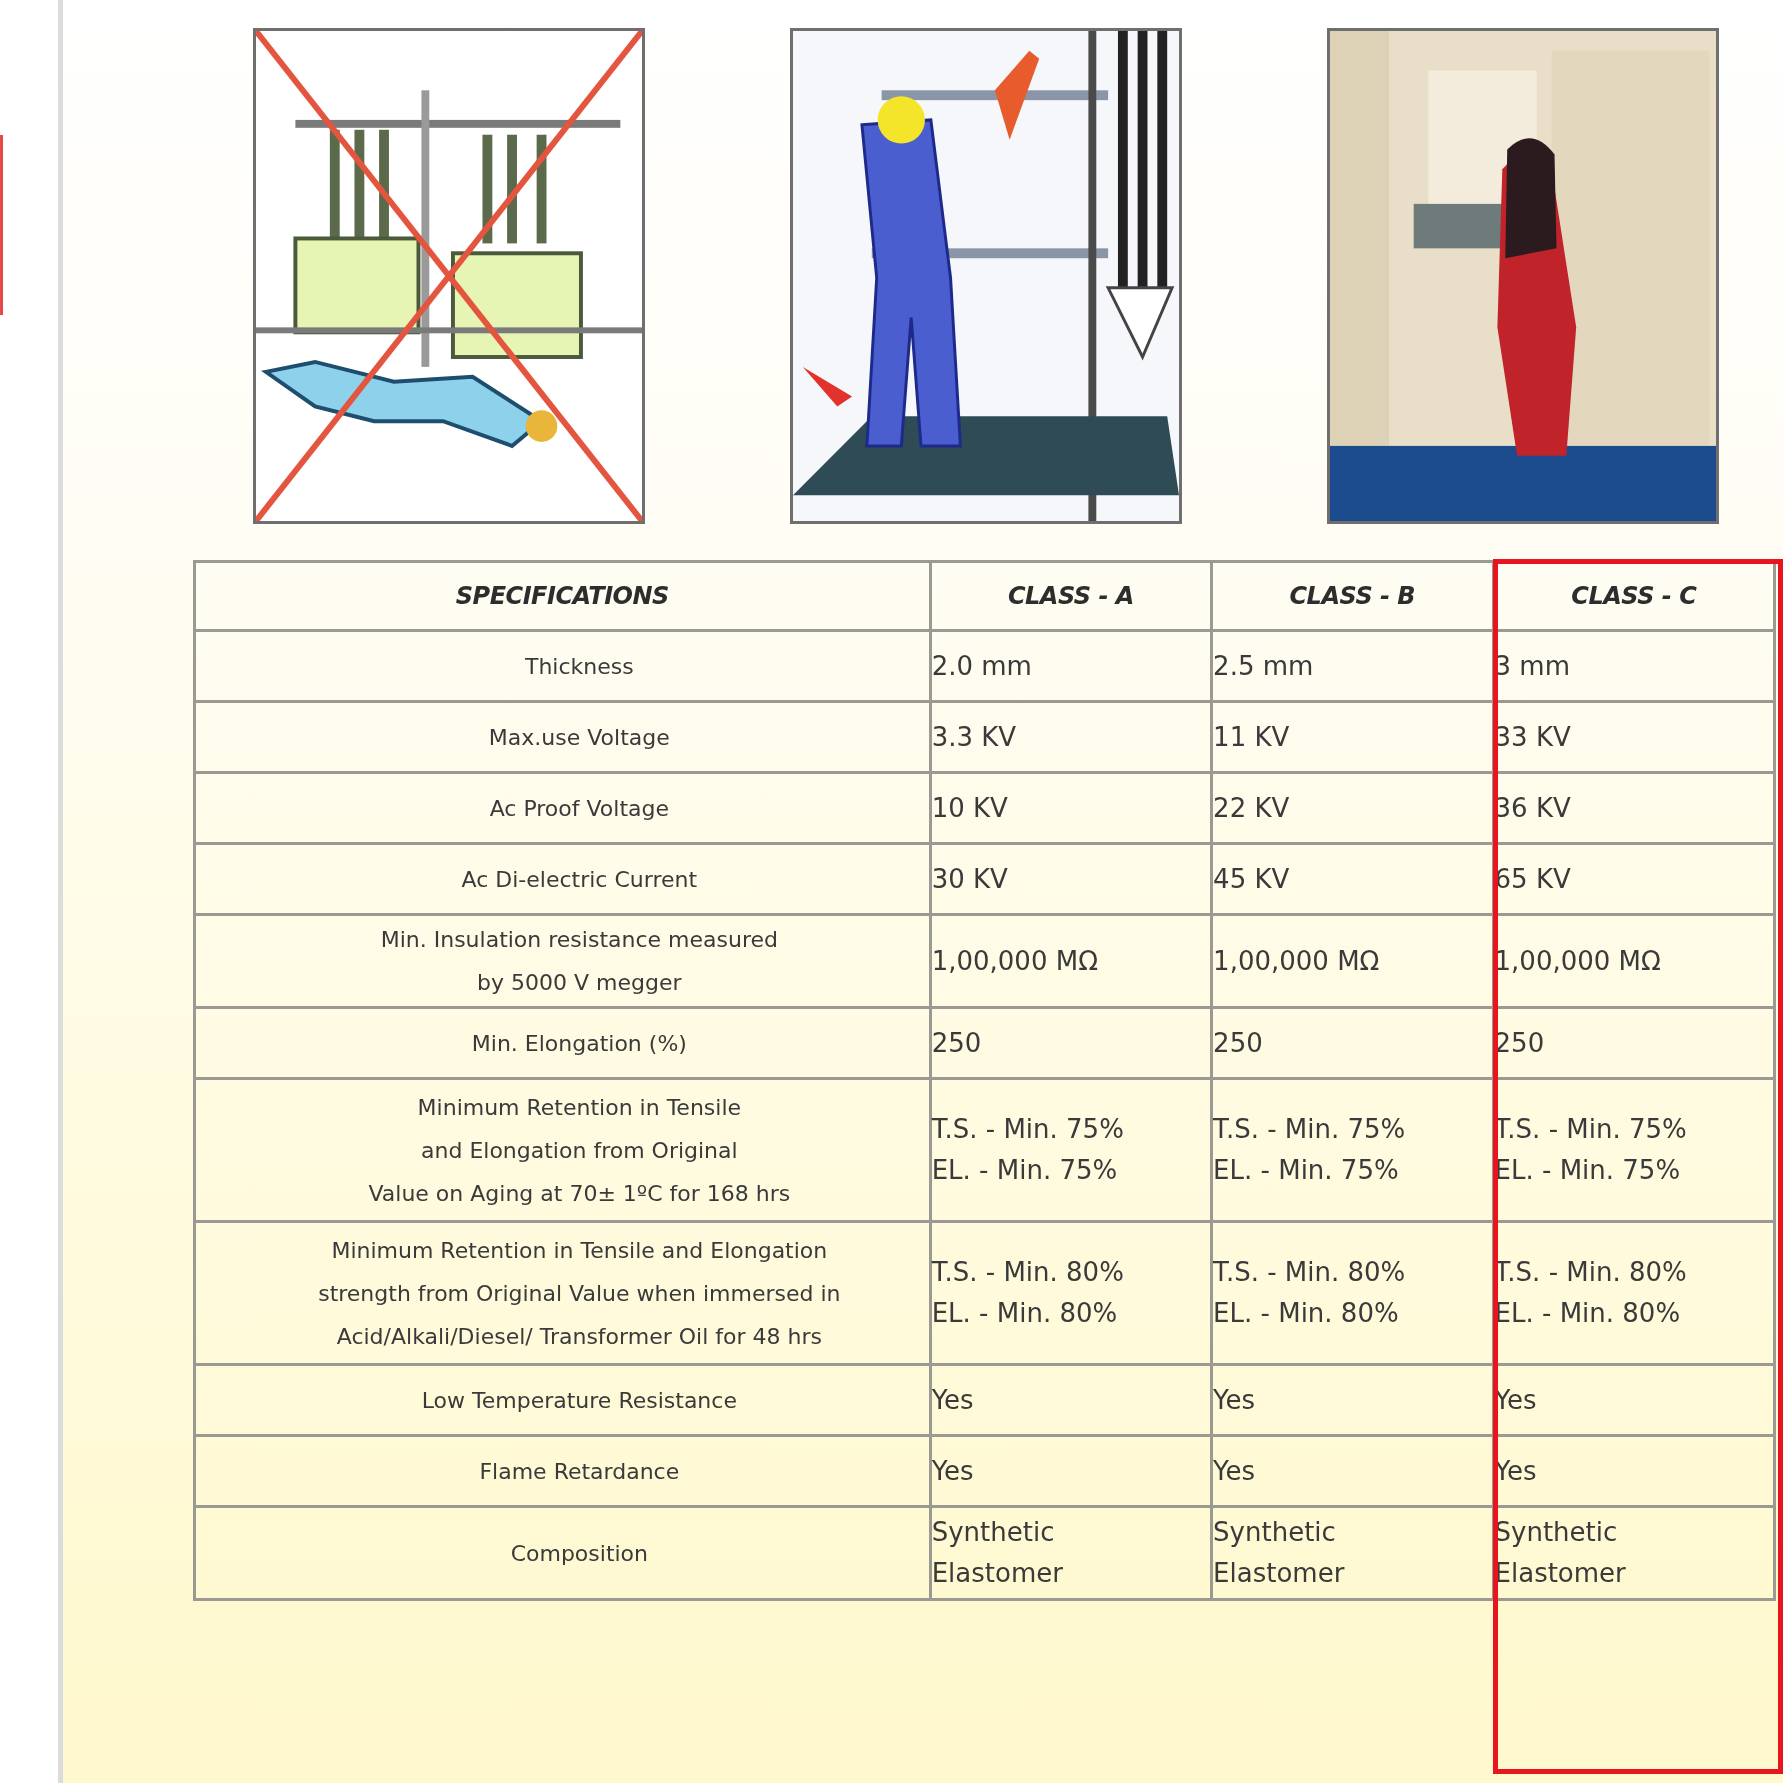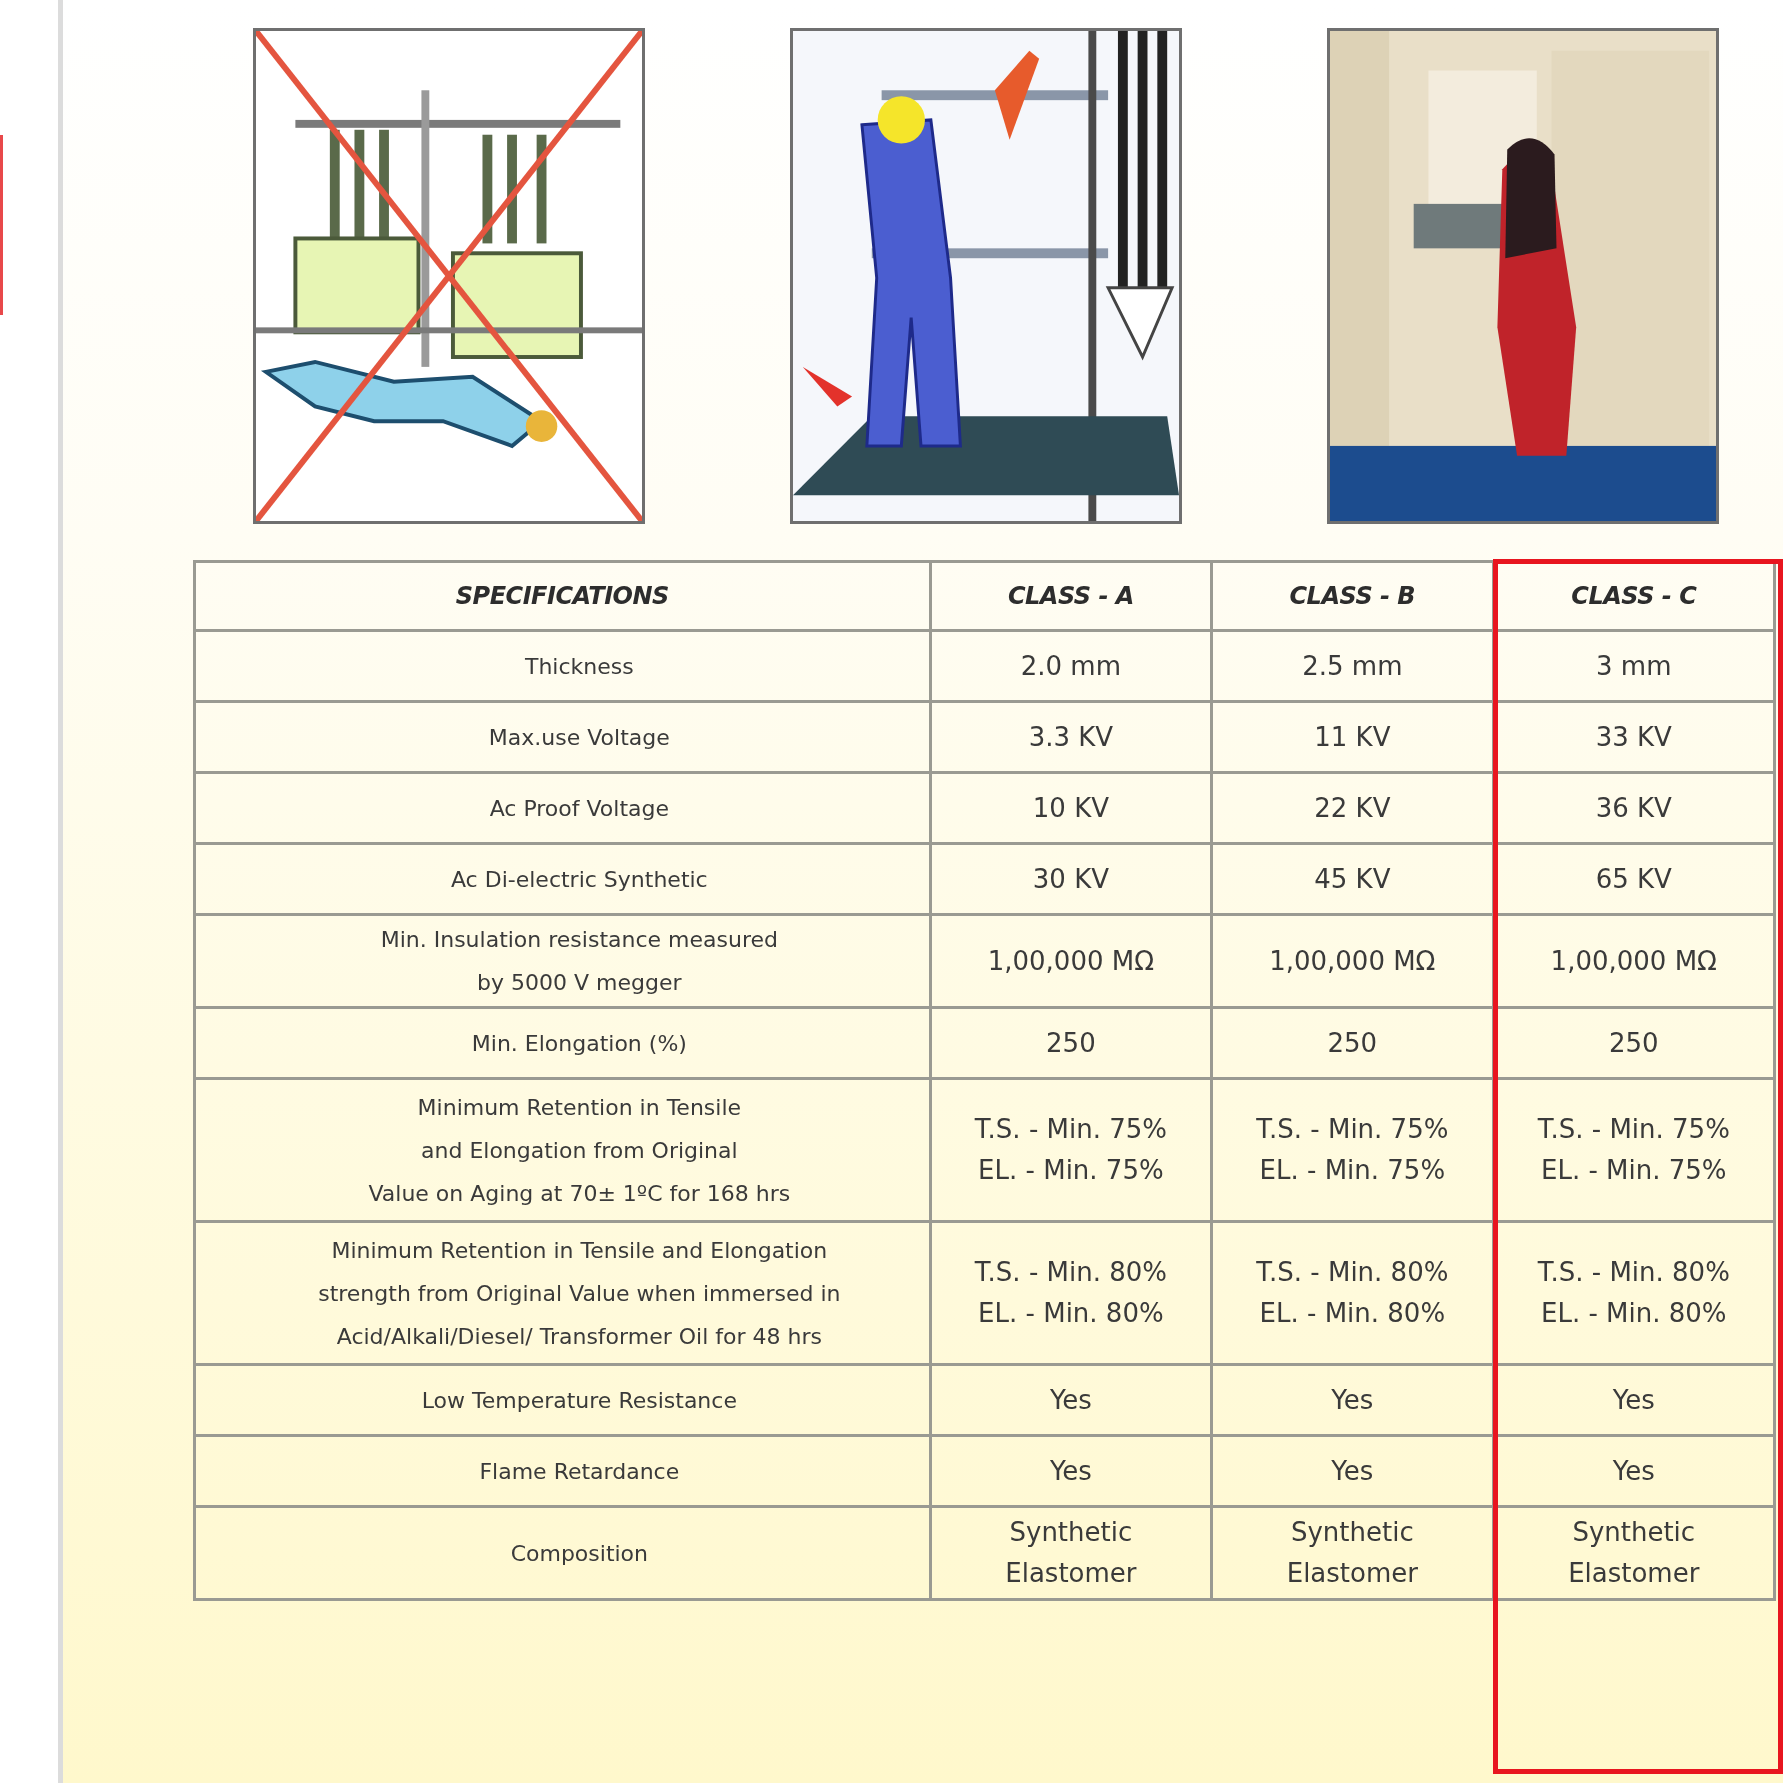--- a/index.html
+++ b/index.html
@@ -31,21 +31,21 @@
   table.spec td, table.spec th {
     border:3px solid #9a9a92; padding:0;
   }
   table.spec th {
     height:66px; font-size:24px; font-style:italic; font-weight:bold; text-align:center; color:#2d2d2d;
     letter-spacing:-0.5px;
   }
   .c0 { width:738px; }
   .c1, .c2, .c3 { width:280px; }
   td.label { font-size:22px; padding-left:34px !important; text-align:center; line-height:43px; }
-  td.val { font-size:26px; text-align:center; line-height:41px; }
+  td.val { font-size:26px; text-align:left; line-height:41px; }
   tr.r1 td { height:68px; }
   tr.r2 td { height:90px; }
   tr.r3 td { height:140px; }
   .line { display:block; }
   .highlight-box {
     position:absolute; left:1430px; top:559px; width:290px; height:1215px;
     border:5px solid #e8151f; box-sizing:border-box; pointer-events:none;
   }
 </style>
 </head>
@@ -157,21 +157,21 @@
           </td>
         <td class="val">
             <span class="line">22 KV</span>
           </td>
         <td class="val">
             <span class="line">36 KV</span>
           </td>
       </tr>
       <tr class="r1">
         <td class="label">
-            <span class="line">Ac Di-electric Synthetic</span>
+            <span class="line">Ac Di-electric Current</span>
           </td>
         <td class="val">
             <span class="line">30 KV</span>
           </td>
         <td class="val">
             <span class="line">45 KV</span>
           </td>
         <td class="val">
             <span class="line">65 KV</span>
           </td>

